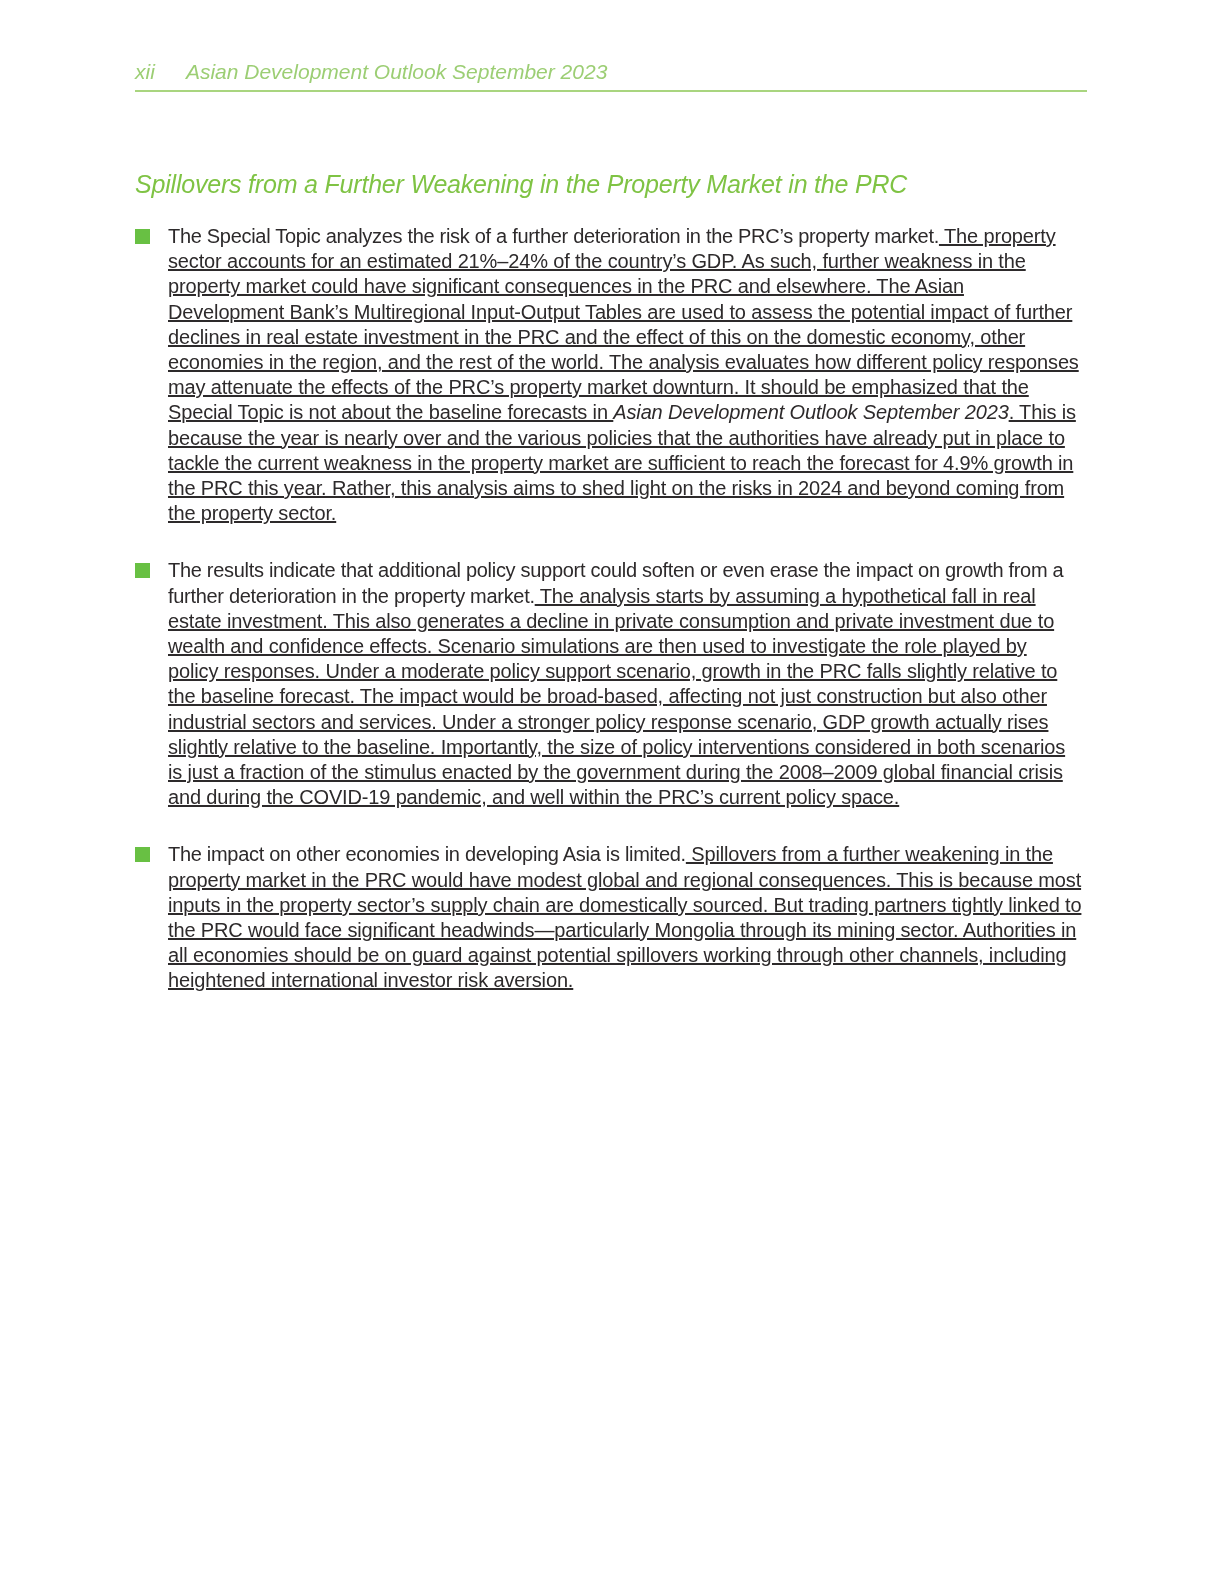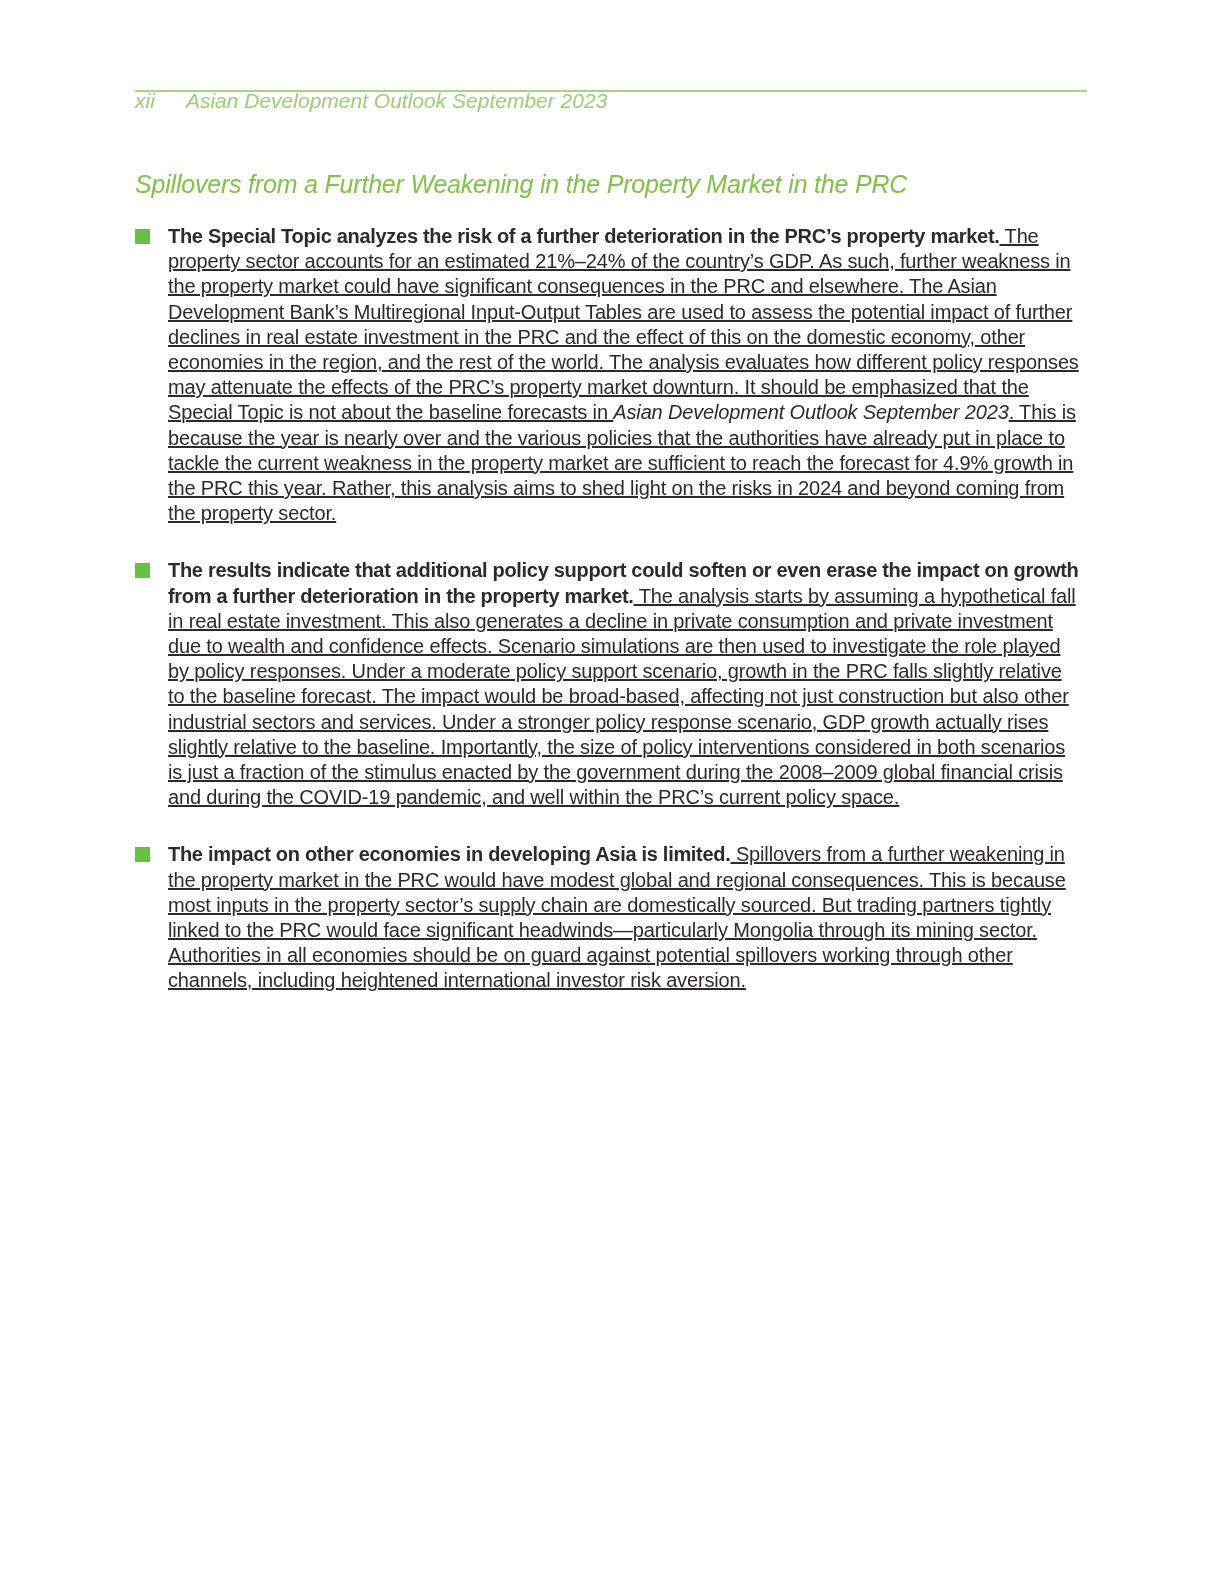--- a/index.html
+++ b/index.html
@@ -22,21 +22,20 @@
     overflow: hidden;
   }
   .running-header {
     position: absolute;
     left: 135px;
     top: 60px;
     font-style: italic;
     font-size: 21px;
     color: var(--header-green);
     white-space: nowrap;
-    margin-top: 29px;
   }
   .running-header .page-num { margin-right: 26px; }
   .header-rule {
     position: absolute;
     left: 135px;
     top: 90px;
     width: 952px;
     height: 2px;
     background: var(--rule-green);
     border: none;
@@ -72,21 +71,21 @@
     background: var(--bullet-green);
   }
   .bullet-text {
     margin-left: 18px;
     width: 914px;
     font-size: 20px;
     line-height: 25.2px;
     letter-spacing: -0.15px;
     color: var(--body-text);
   }
-  .seg-bold { font-weight: bold; letter-spacing: -0.3px; }
+  .seg-bold { font-weight: normal; letter-spacing: -0.3px; }
   .seg-normal { font-weight: normal; text-decoration: underline; }
   .seg-italic { font-style: italic; }
 </style>
 </head>
 <body>
 
 <div class="page">
   <header class="running-header">
     <span class="page-num">xii</span>
     <span>Asian Development Outlook September 2023</span>

